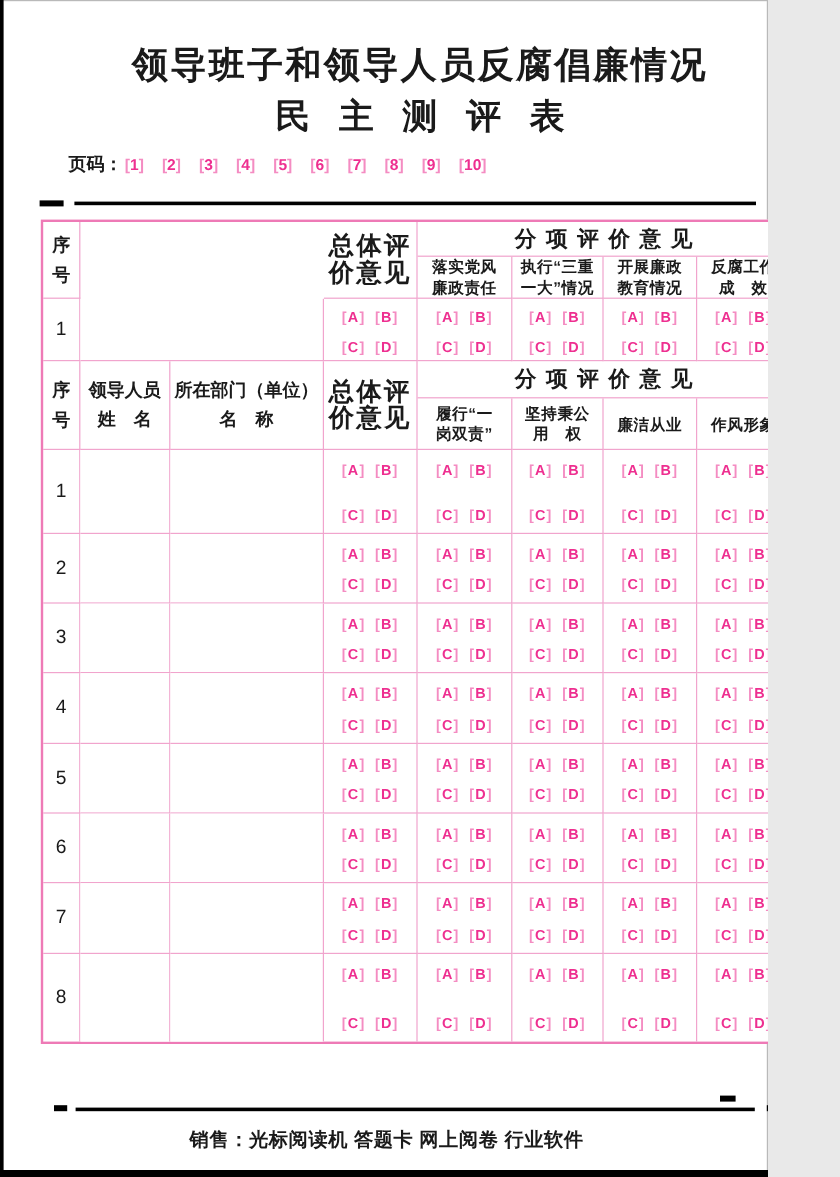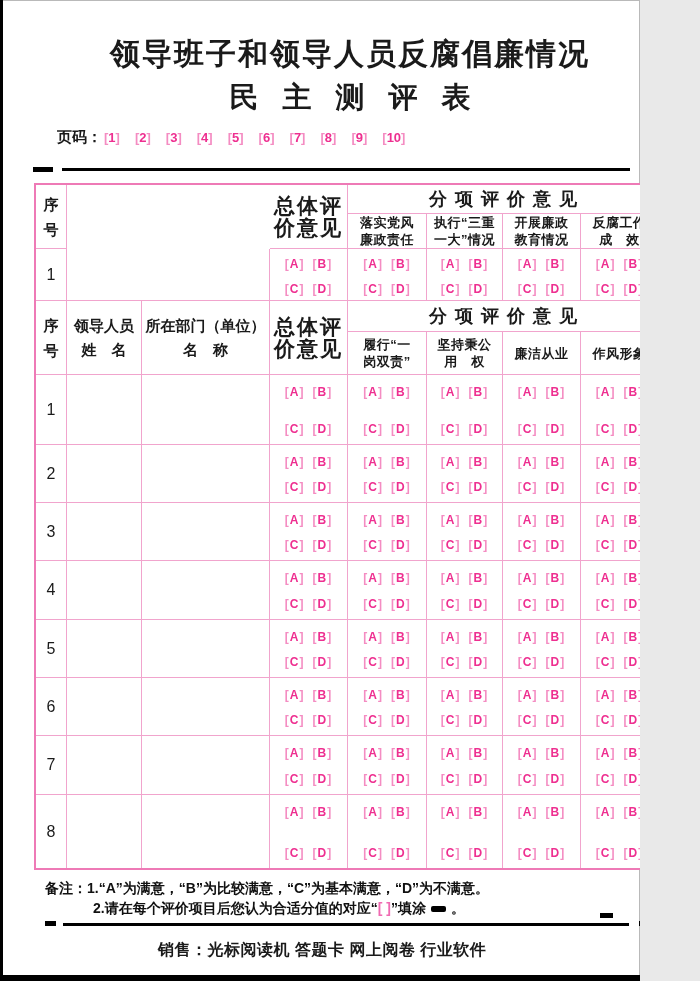--- a/index.html
+++ b/index.html
@@ -678,24 +678,20 @@
           <span class="opt"><span class="br">[</span><b>A</b><span class="br">]</span></span>
           <span class="opt"><span class="br">[</span><b>B</b><span class="br">]</span></span>
         </div>
         <div class="opt-line">
           <span class="opt"><span class="br">[</span><b>C</b><span class="br">]</span></span>
           <span class="opt"><span class="br">[</span><b>D</b><span class="br">]</span></span>
         </div>
       </div>
     </div>
 
-  <div class="notes">
-    <div><span>备注：</span><span>1.“A”为满意，“B”为比较满意，“C”为基本满意，“D”为不满意。</span></div>
-    <div class="note-line2"><span>2.请在每个评价项目后您认为合适分值的对应“</span><span class="pink-bracket">[ ]</span><span>”填涂</span><span class="fill-block"></span><span>。</span></div>
-  </div>
   <div class="dash" style="left:600px;top:913px;width:13px;height:5px;"></div>
 
   <div class="dash" style="left:45px;top:921px;width:11px;height:5px;"></div>
   <div class="reg-line-bottom"></div>
   <div class="dash" style="left:639px;top:921px;width:12px;height:5px;"></div>
 
   <div class="footer-line">销售：光标阅读机  答题卡  网上阅卷  行业软件</div>
 
 </div>
 

